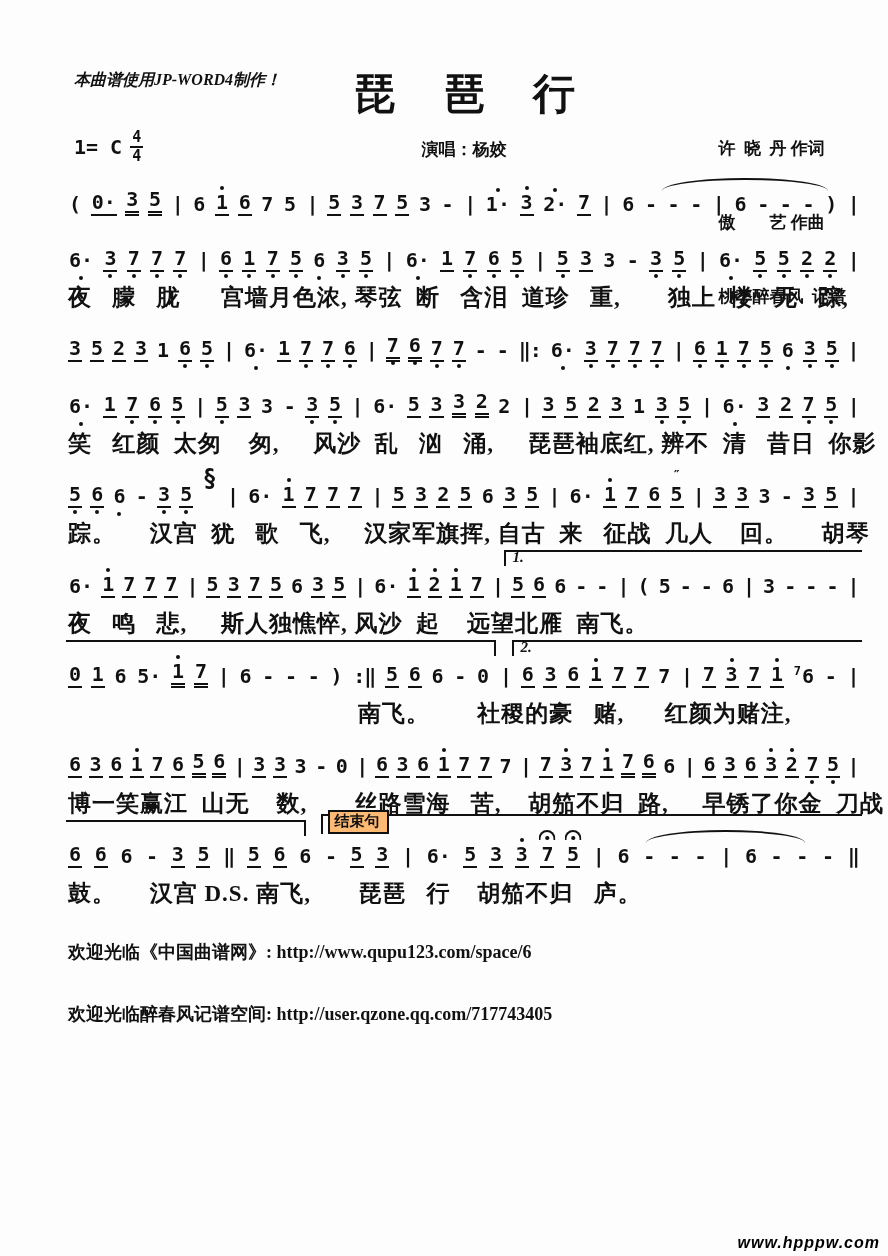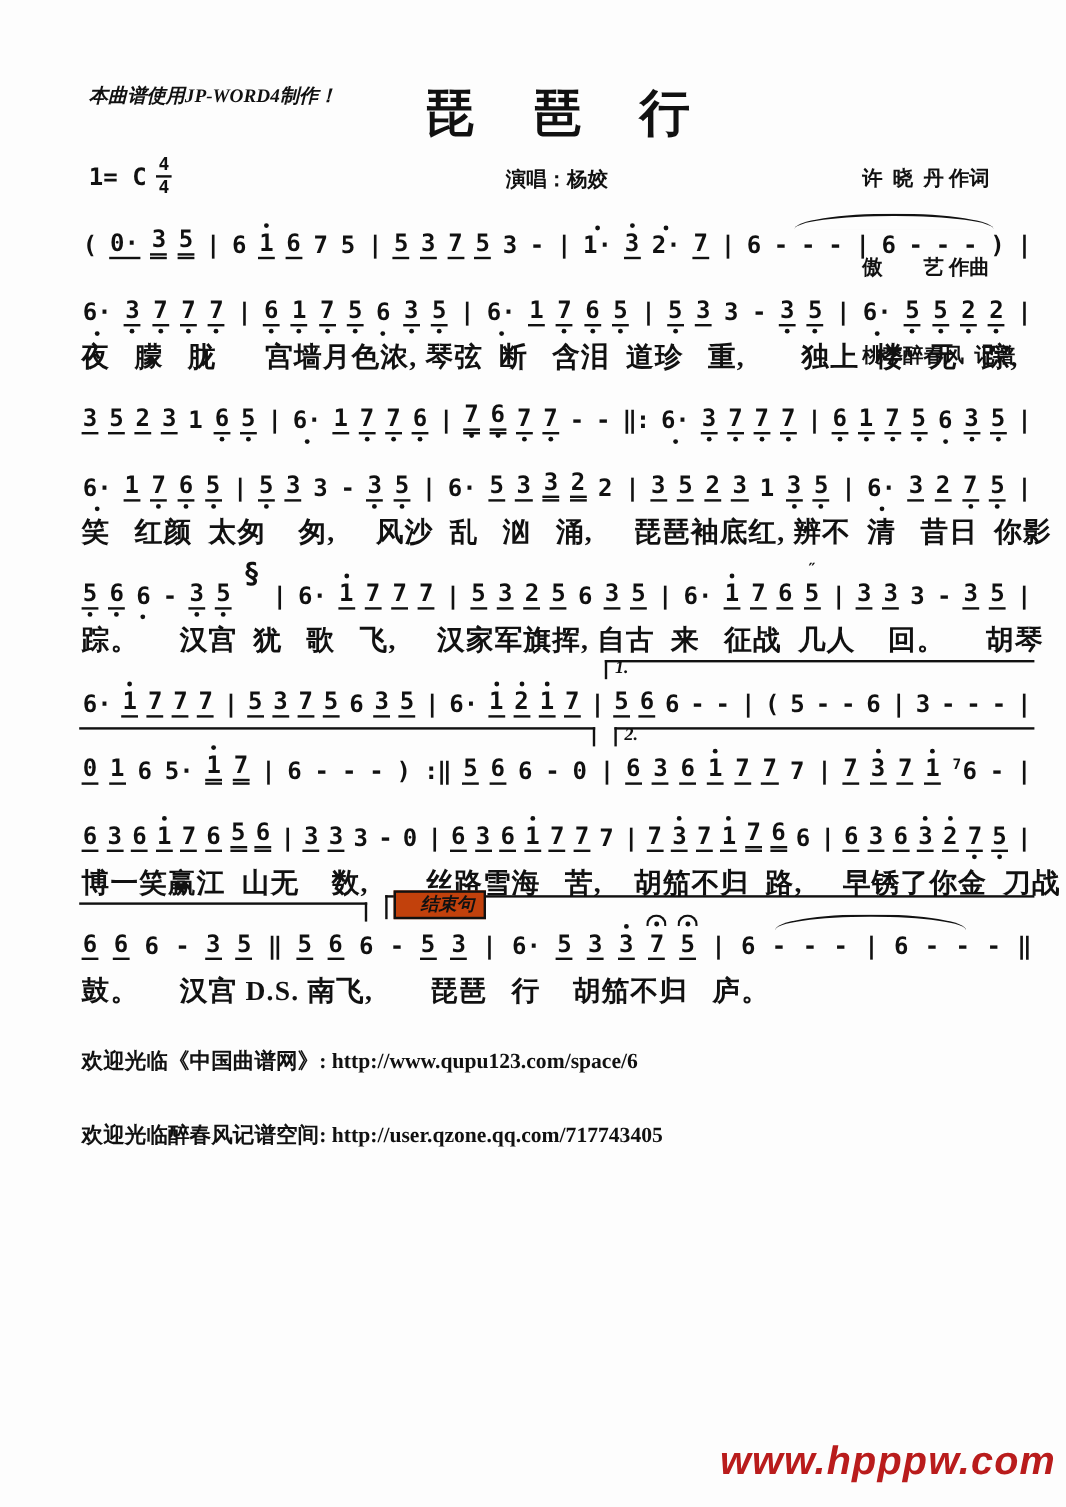--- a/index.html
+++ b/index.html
@@ -47,29 +47,29 @@
           font-family:"Liberation Serif",serif;}
   .indent290{padding-left:290px;}
 
   
   .volta{position:absolute;top:-18px;height:14px;border-top:2px solid #111;}
   .volta.vleft{border-left:2px solid #111;}
   .volta.vright{border-right:2px solid #111;}
   .volta-label{position:absolute;left:7px;top:-3px;font-size:15px;font-style:italic;font-weight:700;
                font-family:"Liberation Serif",serif;background:transparent;}
   .ending{position:absolute;top:-24px;height:18px;border-top:2px solid #111;border-left:2px solid #111;}
-  .ending-label{position:absolute;left:5px;top:-6px;border:2px solid #111;background:#c2410c;
-                padding:0 8px 1px 20px;font-size:15px;font-style:italic;font-weight:700;white-space:nowrap;}
+  .ending-label{position:absolute;left:5px;top:-6px;border:2px solid #111;background:#fdba74;
+                padding:0 8px 1px 4px;font-size:15px;font-weight:700;white-space:nowrap;}
   .arc{position:absolute;height:11px;border-top:2px solid #111;border-radius:100% 100% 0 0 / 200% 200% 0 0;}
 
   
   .footer-line{font-size:18px;font-weight:700;margin-top:38px;white-space:pre;
                font-family:"Liberation Serif",serif;}
-  .watermark{position:absolute;right:8px;bottom:20px;font-style:italic;font-weight:800;font-size:33px;
-             color:#b91c1c;letter-spacing:1px;font-family:"Liberation Sans",sans-serif;}
+  .watermark{position:absolute;right:8px;bottom:4px;font-style:italic;font-weight:800;font-size:16px;
+             color:#000000;letter-spacing:1px;font-family:"Liberation Sans",sans-serif;}
 </style>
 </head>
 <body>
 
 <div class="page">
 
   <div class="header">
     <div class="made-with">本曲谱使用JP-WORD4制作！</div>
     <h1 class="title">琵琶行</h1>
     <div class="credits">
@@ -323,20 +323,21 @@
         <span class="tok">-</span>
         <span class="tok">-</span>
         <span class="tok">6</span>
         <span class="tok bar">|</span>
         <span class="tok">3</span>
         <span class="tok">-</span>
         <span class="tok">-</span>
         <span class="tok">-</span>
         <span class="tok bar">|</span>
       </div>
+    <div class="lyrics">夜   鸣   悲,     斯人独憔悴, 风沙  起    远望北雁  南飞。</div>
   </div>
 
   <div class="system">
     <div class="volta vright" style="left:-2px;width:54%;"></div>
     <div class="volta vleft" style="left:56%;right:-2px;">
       <span class="volta-label">2.</span>
     </div>
     <div class="notes">
         <span class="tok u1">0</span>
         <span class="tok u1">1</span>
@@ -366,20 +367,21 @@
         <span class="tok">7</span>
         <span class="tok bar">|</span>
         <span class="tok u1">7</span>
         <span class="tok da u1">3</span>
         <span class="tok u1">7</span>
         <span class="tok da u1">1</span>
         <span class="tok"><span class="grace">7</span>6</span>
         <span class="tok">-</span>
         <span class="tok bar">|</span>
       </div>
+    <div class="lyrics indent290">南飞。       社稷的豪   赌,      红颜为赌注,</div>
   </div>
 
   <div class="system">
     <div class="notes">
         <span class="tok u1">6</span>
         <span class="tok u1">3</span>
         <span class="tok u1">6</span>
         <span class="tok da u1">1</span>
         <span class="tok u1">7</span>
         <span class="tok u1">6</span>

